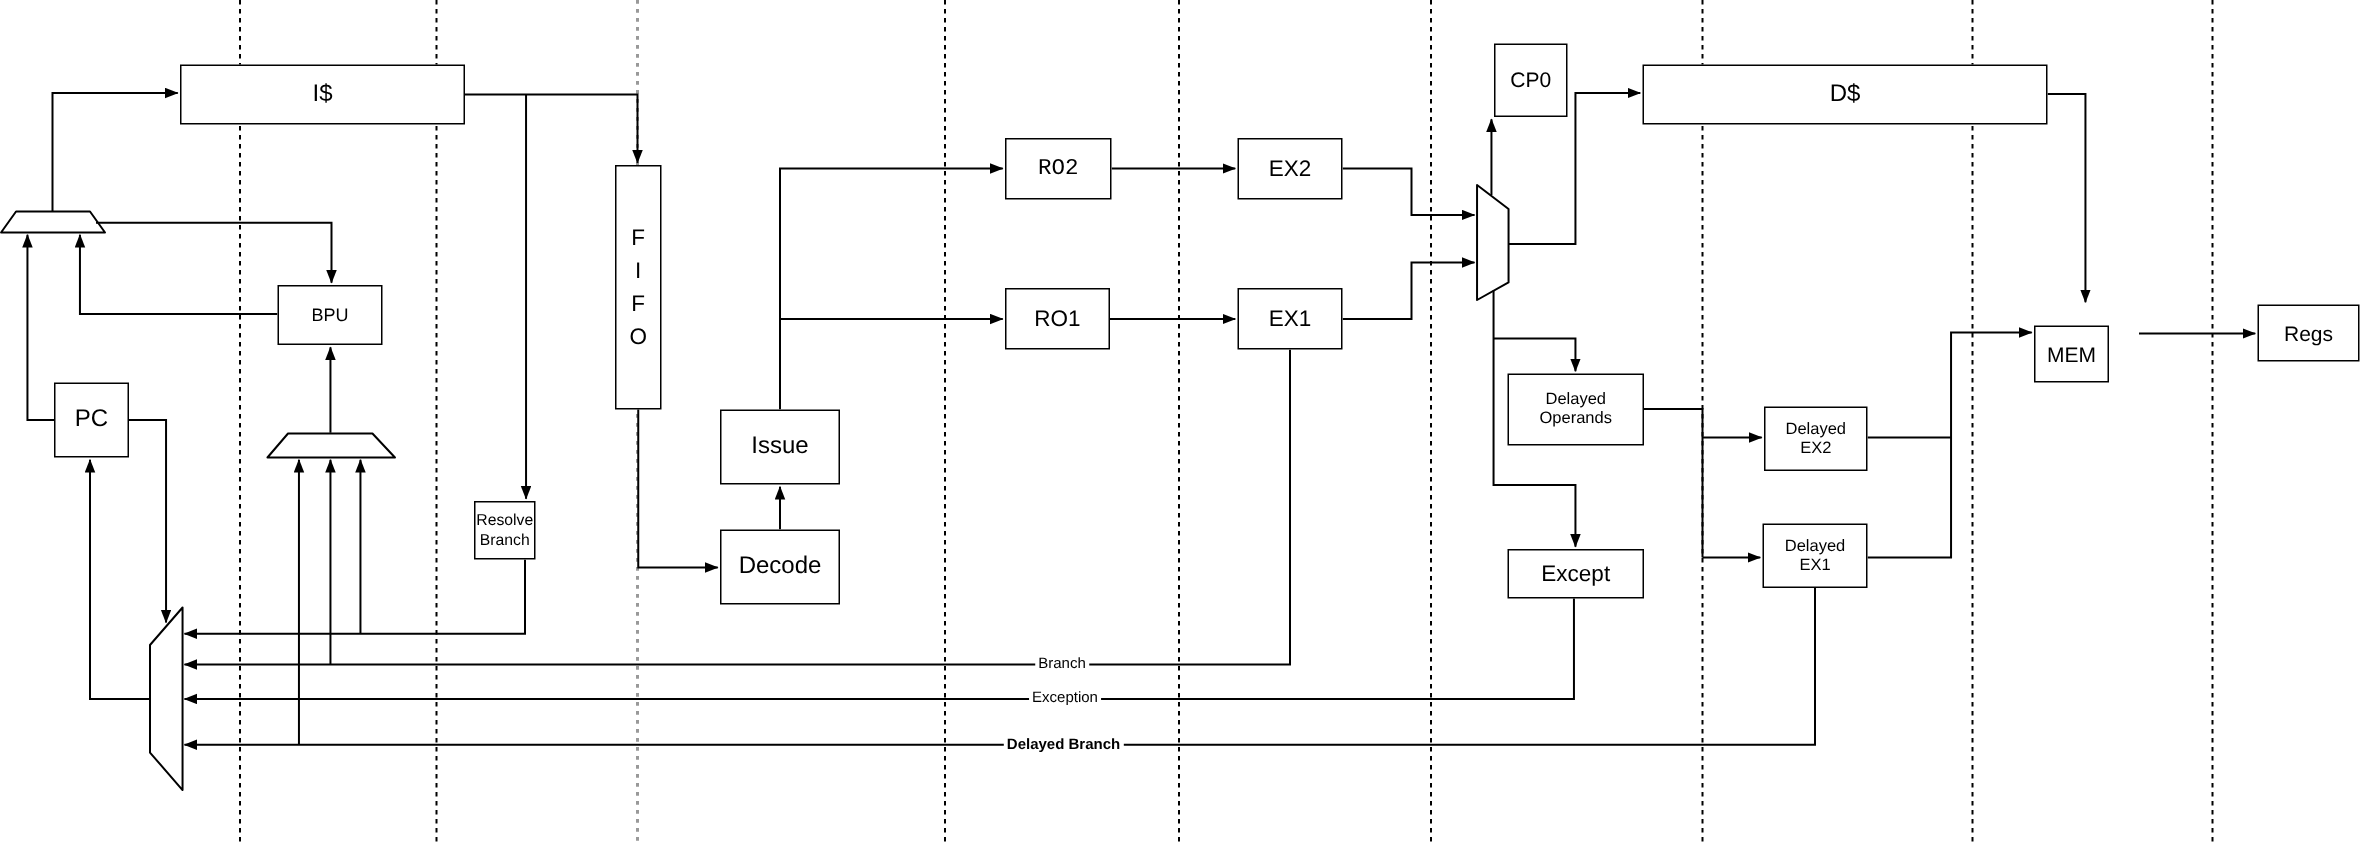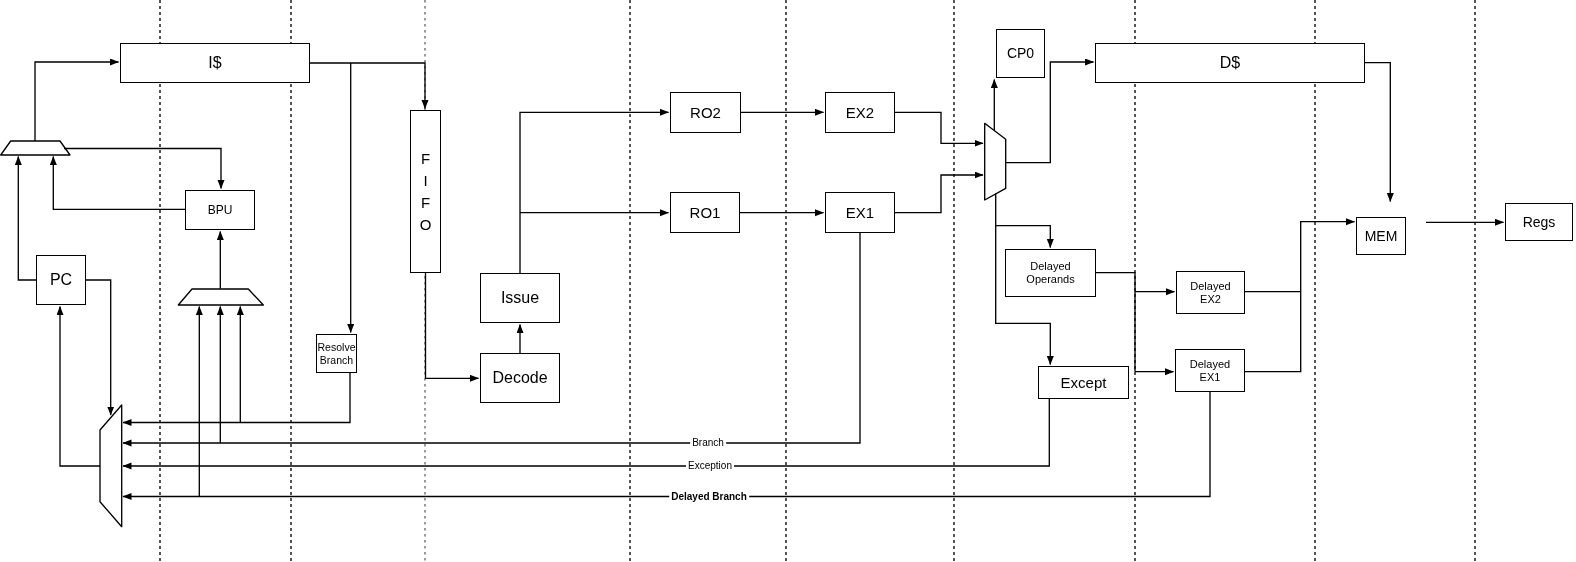--- a/index.html
+++ b/index.html
@@ -101,36 +101,36 @@
 
   <div class="node fifo-node" style="left:410px;top:110px;width:31px;height:163px;font-size:15px;">F
 I
 F
 O</div>
 
   <div class="node" style="left:480px;top:273px;width:80px;height:50px;font-size:16px;">Issue</div>
 
   <div class="node" style="left:480px;top:353px;width:80px;height:50px;font-size:16px;">Decode</div>
 
-  <div class="node" style="left:670px;top:92px;width:71px;height:41px;font-size:15px;">RO2</div>
+  <div class="node" style="left:670px;top:92px;width:71px;height:41px;font-size:15px;font-family:Liberation Mono, monospace;">RO2</div>
 
   <div class="node" style="left:670px;top:192px;width:70px;height:41px;font-size:15px;">RO1</div>
 
   <div class="node" style="left:825px;top:92px;width:70px;height:41px;font-size:15px;">EX2</div>
 
   <div class="node" style="left:825px;top:192px;width:70px;height:41px;font-size:15px;">EX1</div>
 
   <div class="node" style="left:971px;top:29px;width:49px;height:49px;font-size:14px;margin-left:25px;">CP0</div>
 
   <div class="node" style="left:1095px;top:43px;width:270px;height:40px;font-size:16px;">D$</div>
 
   <div class="node" style="left:1005px;top:249px;width:91px;height:48px;font-size:11px;">Delayed
 Operands</div>
 
-  <div class="node" style="left:1005px;top:366px;width:91px;height:33px;font-size:15px;margin-left:33px;">Except</div>
+  <div class="node" style="left:1005px;top:366px;width:91px;height:33px;font-size:15px;">Except</div>
 
   <div class="node" style="left:1176px;top:271px;width:69px;height:43px;font-size:11px;">Delayed
 EX2</div>
 
   <div class="node" style="left:1175px;top:349px;width:70px;height:43px;font-size:11px;">Delayed
 EX1</div>
 
   <div class="node" style="left:1356px;top:203px;width:50px;height:38px;font-size:14px;margin-top:14px;">MEM</div>
 
   <div class="node" style="left:1505px;top:203px;width:68px;height:38px;font-size:14px;">Regs</div>

